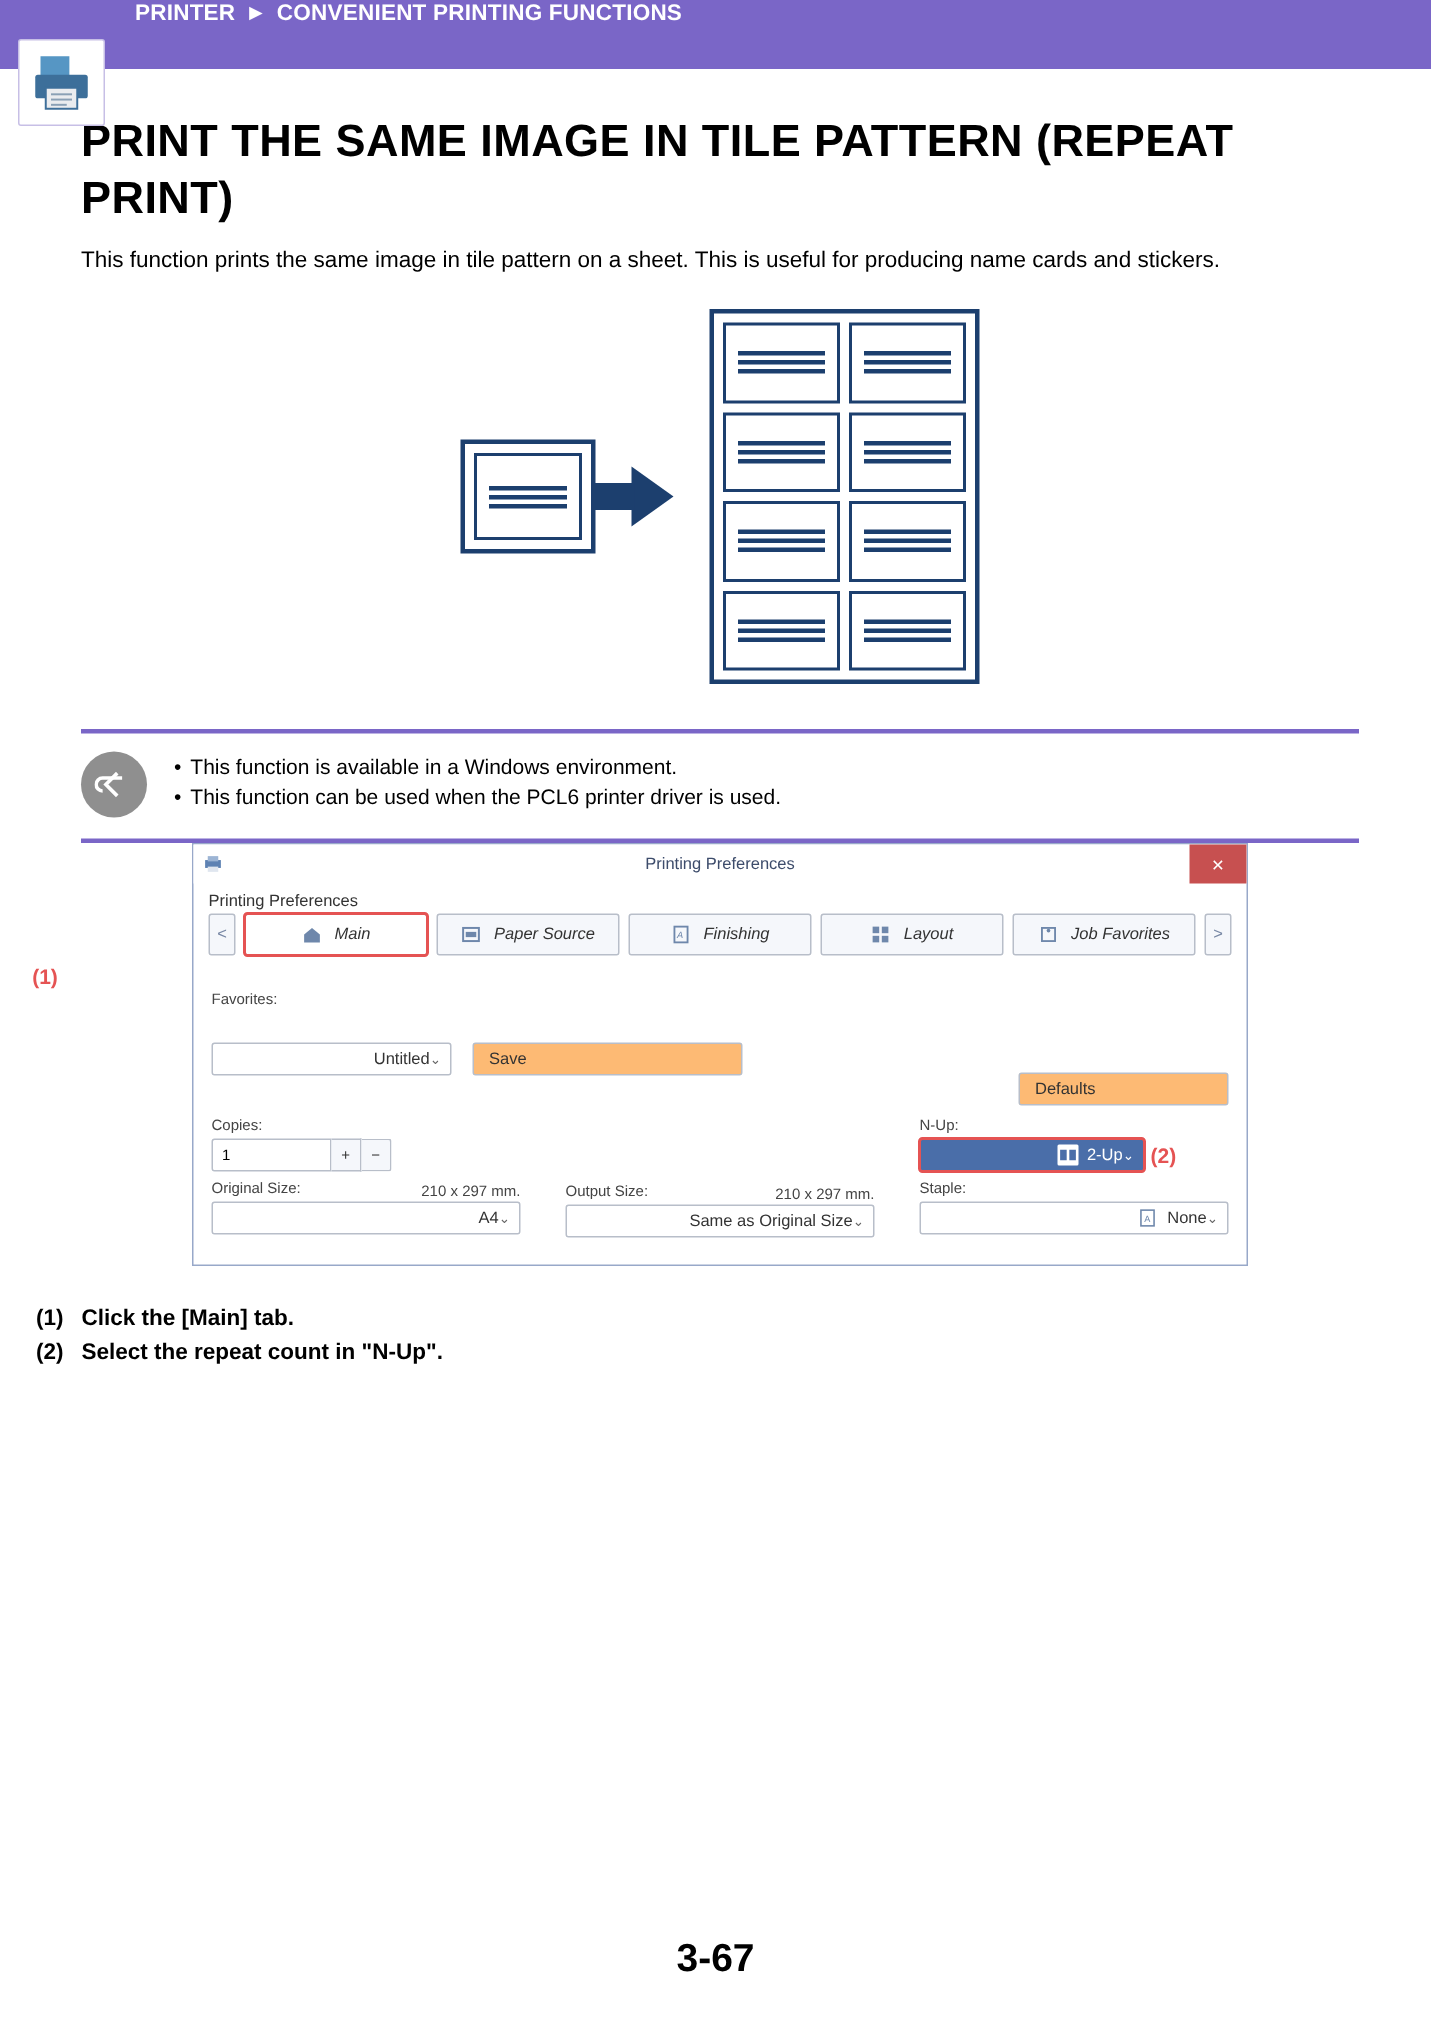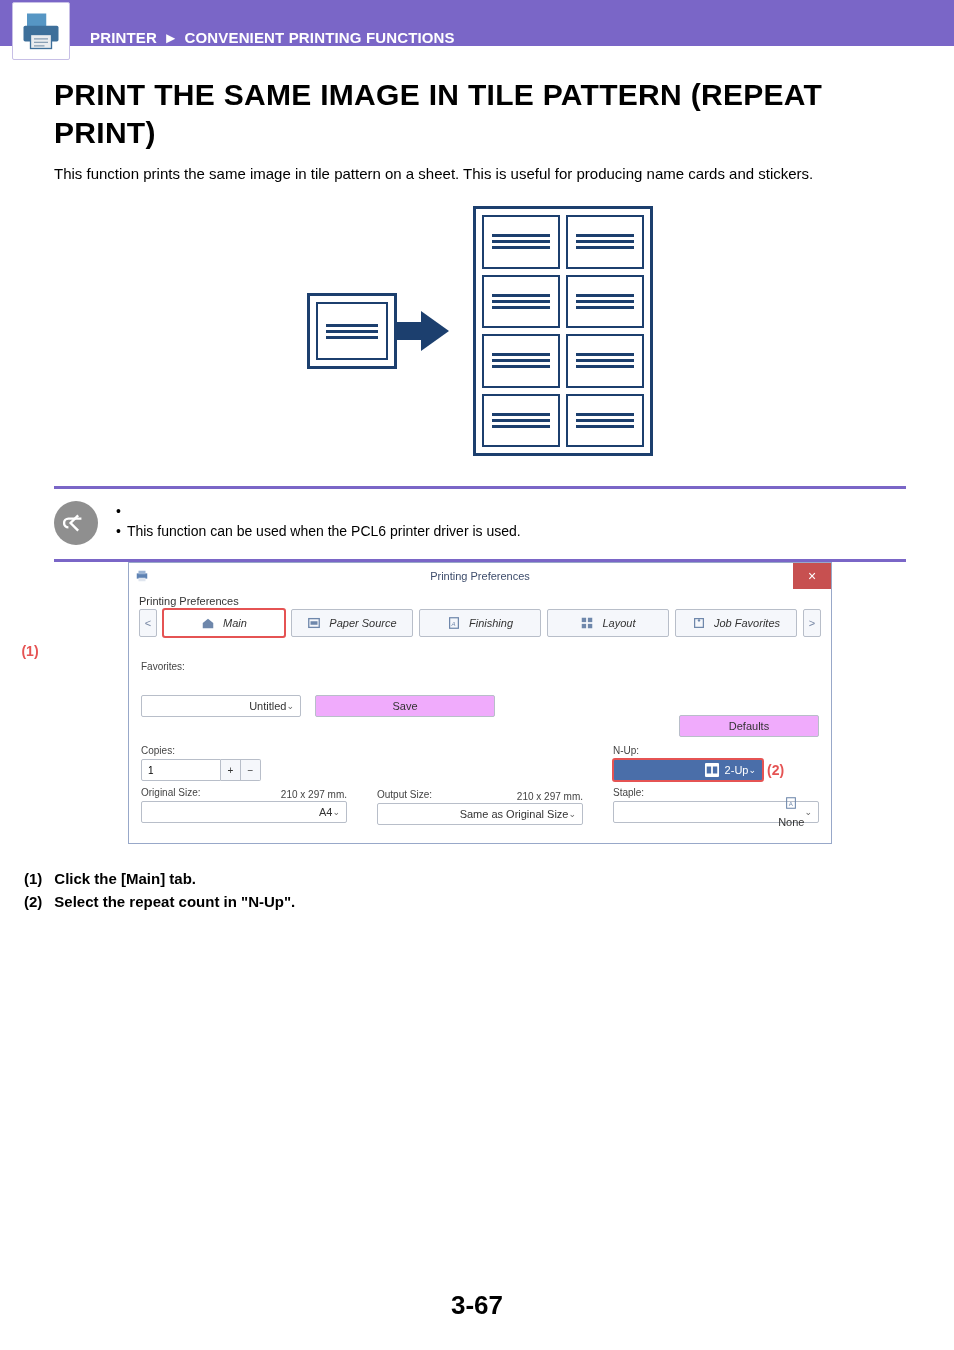--- a/index.html
+++ b/index.html
@@ -8,21 +8,21 @@
     background: #ffffff;
     color: #000;
     width: 954px;
     margin: 0 auto;
     font-size: 14px;
   }
   .header-bar {
     background: #7a66c7;
     color: #fff;
     display: flex;
-    align-items: flex-end;
+    align-items: flex-start;
     height: 46px;
     padding: 0 12px;
     font-weight: bold;
   }
   .printer-logo {
     width: 58px;
     height: 58px;
     background: #fff;
     border: 1px solid #c7bfe6;
     border-radius: 2px;
@@ -180,23 +180,23 @@
     border:1px solid #b8bec9;
     background:#fff;
     height:22px;
     display:flex; align-items:center; justify-content:flex-end;
     padding:0 6px; border-radius:2px;
     min-width:150px;
   }
   .select .chev { font-size:9px; color:#666; }
   .btn {
     border:1px solid #b8bec9;
-    background:#f0abfc;
+    background:#fdba74;
     height:22px;
-    display:flex; align-items:center; justify-content:center;
+    display:flex; align-items:center; justify-content:flex-start;
     padding:0 10px; border-radius:2px;
     min-width:100px;
   }
   .row-main { display:flex; gap:30px; }
   .col { flex:1; }
   .col .group { margin-bottom:6px; }
   .field-inline { display:flex; align-items:center; justify-content:space-between; }
   .spinner { display:flex; }
   .spinner input {
     border:1px solid #b8bec9;
@@ -301,20 +301,21 @@
   <div class="note-block">
     <div class="note-icon">
       <svg viewBox="0 0 24 24">
           <path d="M14 5l-7 7 7 7" fill="none" stroke="#fff" stroke-width="2.2"></path>
           <path d="M7 12 h12 a4 4 0 0 0 0-8" fill="none" stroke="#fff" stroke-width="2.2" transform="rotate(180 12 10)"></path>
         </svg>
     </div>
     <div class="note-text">
       <div class="bullet">
           <span class="dot">•</span>
+          <span>This function is available in a Windows environment.</span>
         </div>
       <div class="bullet">
           <span class="dot">•</span>
           <span>This function can be used when the PCL6 printer driver is used.</span>
         </div>
     </div>
   </div>
   <hr class="section">
 
 
@@ -455,21 +456,21 @@
                   <span>2-Up</span>
                 </span>
                 <span class="chev" style="color:#fff;">⌄</span>
               </div>
               <span class="callout-2">(2)</span>
             </div>
           </div>
           <div class="group">
             <span class="field-label">Staple:</span>
             <div class="select">
-              <span style="display:flex;align-items:center;gap:6px;flex-direction:column;">
+              <span style="display:flex;align-items:center;gap:6px;">
                 <span class="icon-sm">
                     <svg viewBox="0 0 16 16">
                       <rect x="3" y="2" width="10" height="12" fill="none" stroke="#6e87ab" stroke-width="1.2"></rect>
                       <text x="5.5" y="11" font-size="7" fill="#6e87ab">A</text>
                     </svg>
                   </span>
                 <span>None</span>
               </span>
               <span class="chev">⌄</span>
             </div>

